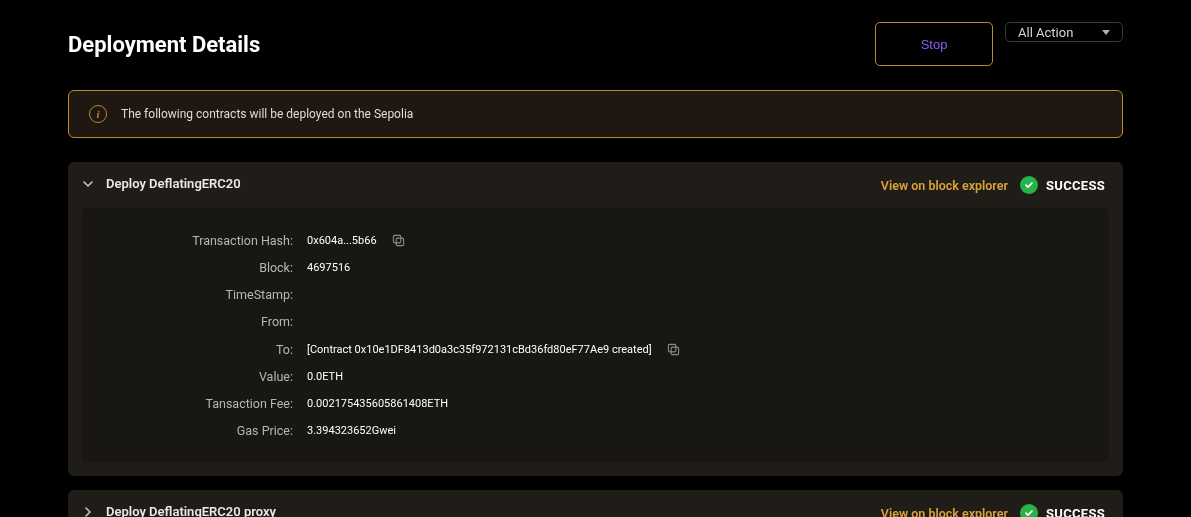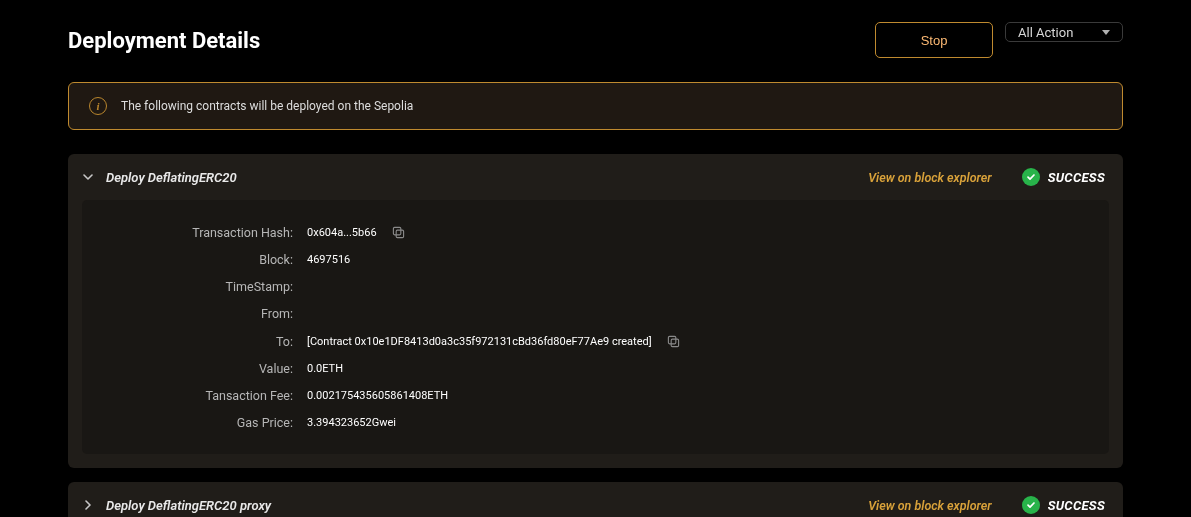--- a/index.html
+++ b/index.html
@@ -21,25 +21,25 @@
       justify-content:space-between;
       margin-bottom:24px;
     }
     .page-title {
       font-size:22px;
       font-weight:700;
       color:#fff;
     }
     .header-actions { display:flex; gap:12px; }
     .btn-stop {
-      min-width:118px; height:36px;
+      min-width:118px; height:44px;
       background:transparent;
       border:1px solid #bf8a2f;
       border-radius:5px;
-      color:#fdba74;
+      color:#8b5cf6;
       font-size:13px;
       cursor:pointer;
     }
     .dropdown {
       min-width:118px; height:20px;
       background:transparent;
       border:1px solid #3a3a3a;
       border-radius:5px;
       color:#d7d7d7;
       font-size:13px;
@@ -72,31 +72,30 @@
     .notice-text { color:#ddd; font-size:12px;text-align:right; }
 
     .card {
       background:#201d19;
       border-radius:6px;
       margin-bottom:14px;
       padding:0;
       overflow:hidden;
     }
     .card-header {
-      display:flex; align-items:center; justify-content:space-between;
+      display:flex; align-items:flex-start; justify-content:space-between;
       padding:14px 18px 14px 14px;
-      font-style:italic;
     }
     .card-header-left { display:flex; align-items:center; gap:12px; cursor:pointer; }
     .chev {
       width:12px; height:12px; display:inline-flex; align-items:center; justify-content:center;
     }
     .chev svg { width:10px; height:10px; }
     .card-title { font-size:13px; font-weight:600; color:#e9e9e9; }
-    .card-header-right { display:flex; align-items:center; gap:30px; }
+    .card-header-right { display:flex; align-items:center; gap:12px; }
     .explorer-link { color:#d9a23a; font-size:12.5px; font-weight:600; cursor:pointer; }
     .status { display:flex; align-items:center; gap:8px; }
     .status-icon {
       width:18px; height:18px; border-radius:50%;
       background:#28b34a;
       display:flex; align-items:center; justify-content:center;
     }
     .status-icon svg { width:10px; height:10px; }
     .status-text { font-size:13px; font-weight:700; color:#fff; letter-spacing:0.3px; }
 

